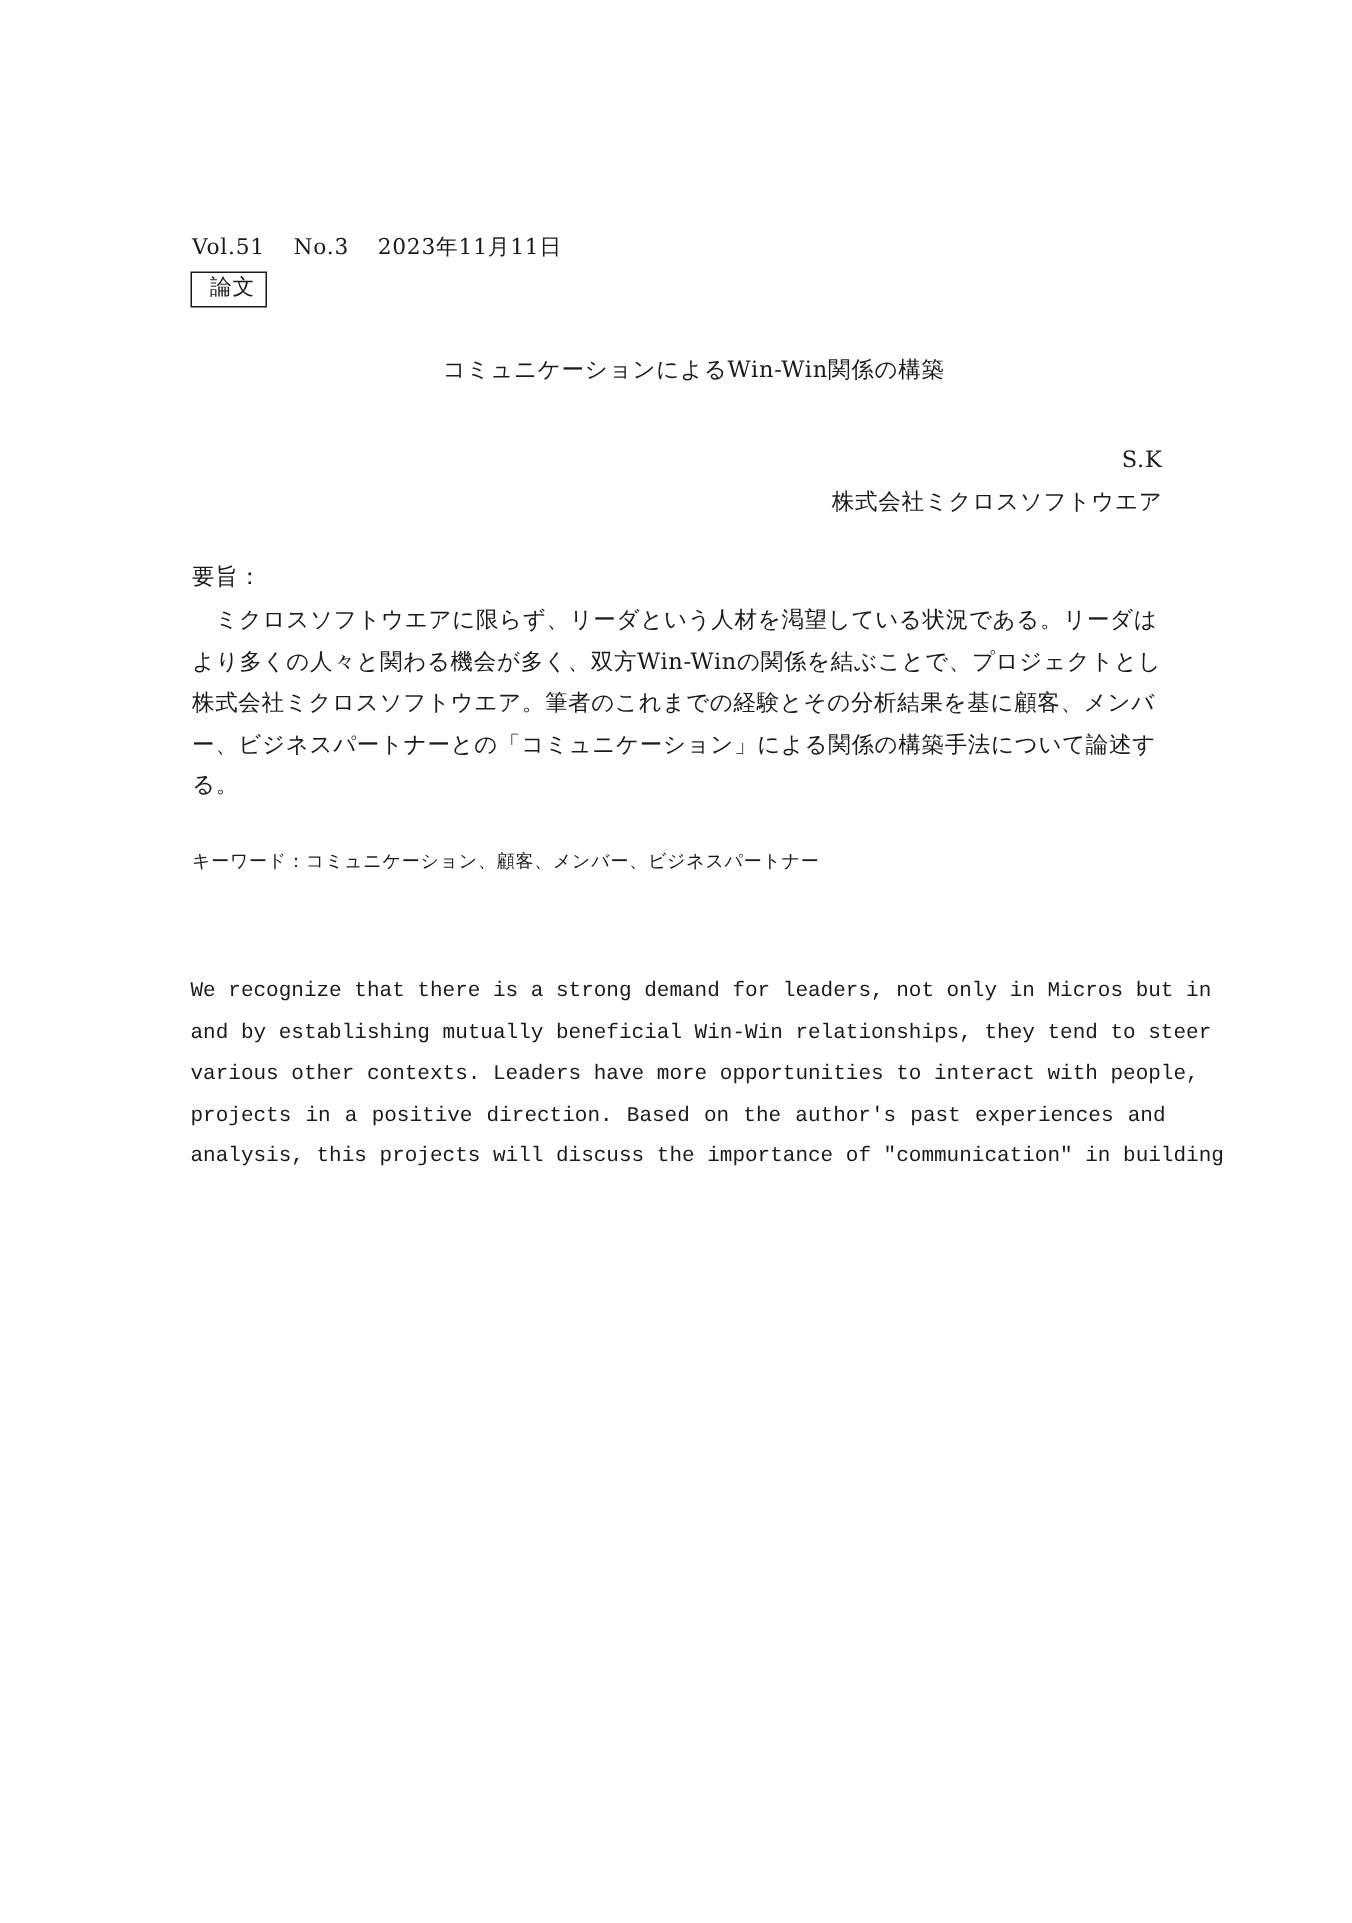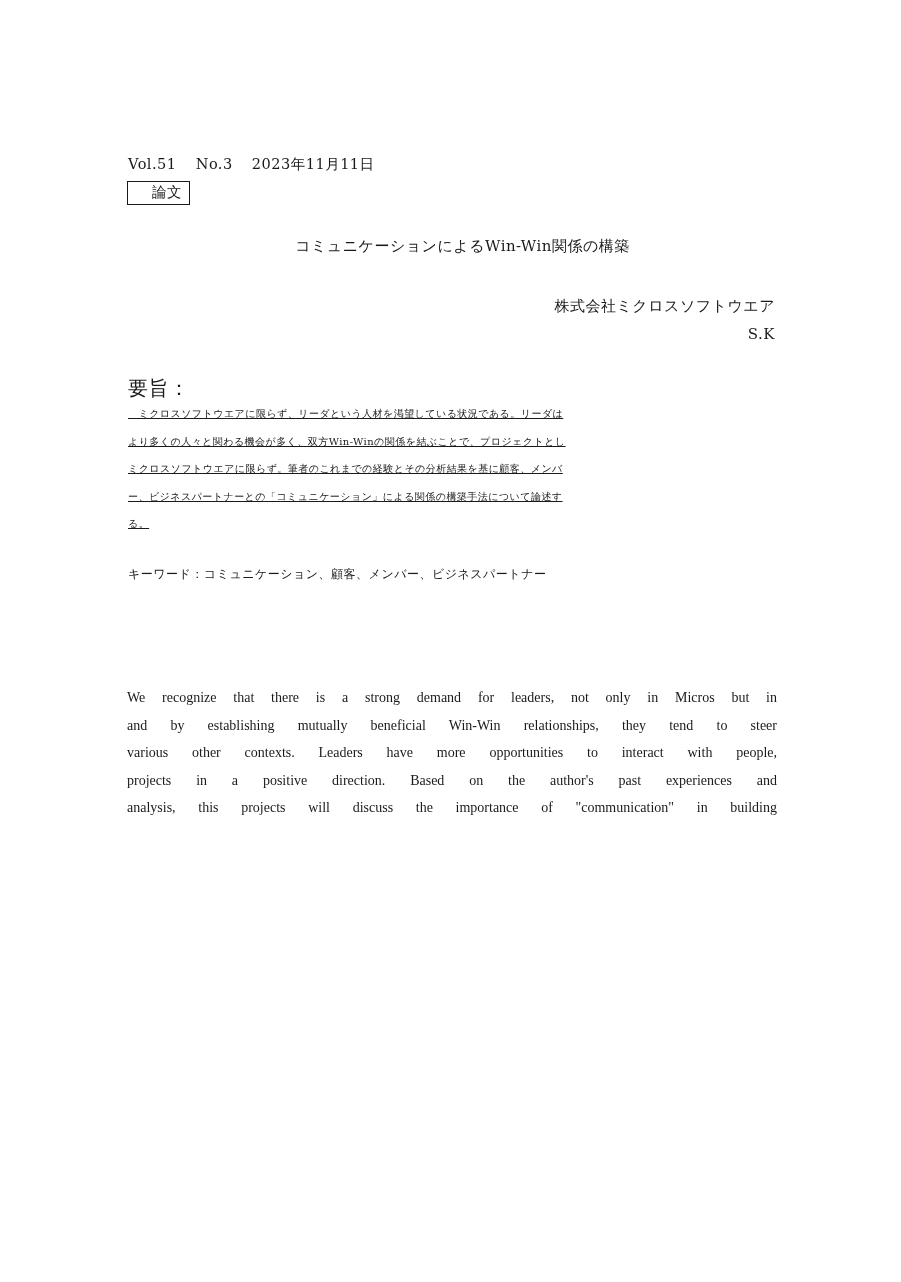--- a/index.html
+++ b/index.html
@@ -27,64 +27,62 @@
       letter-spacing: 0.5px;
     }
     .meta-line {
       left: 128px; top: 155px;
       font-size: 14.5px;
     }
     .meta-line span { margin-right: 14px; }
     .category-box {
       left: 127px; top: 181px;
       border: 1px solid #1a1a1a;
-      padding: 1px 7px 2px 24px;
+      padding: 1px 7px 2px 12px;
       font-size: 14.5px;
       line-height: 19px;
     }
     .title {
       left: 0; width: 901px; top: 237px;
       text-align: center;
       font-size: 15px;
       padding-left: 12px;
     }
     .author-block {
       right: 126px; top: 292px;
       text-align: right;
       font-size: 15px;
       line-height: 28px;
     }
     .abstract-heading {
       left: 128px; top: 375px;
-      font-size: 20px;
+      font-size: 15px;
     }
     .abstract-jp {
       left: 128px; top: 400px;
       width: 648px;
       white-space: normal;
-      font-size: 10px;
+      font-size: 15px;
       line-height: 27.5px;
       text-align: justify;
       letter-spacing: 0.45px;
-      text-decoration: underline;
     }
     .abstract-jp .line { display: block; white-space: nowrap; }
     .keywords {
       left: 128px; top: 566px;
       font-size: 12px;
     }
     .abstract-en {
       left: 127px; top: 648px;
       width: 650px;
       white-space: normal;
-      font-family: Liberation Serif, serif;
+      font-family: Liberation Mono, monospace;
       font-size: 14px;
       line-height: 27.5px;
       color: #1a1a1a;
-      margin-top: 36px;
     }
     .abstract-en .line {
       display: block;
       white-space: nowrap;
       text-align: justify;
       text-align-last: justify;
     }
     .abstract-en .line.last {
       text-align-last: left;
     }
@@ -98,30 +96,30 @@
     <span>Vol.51</span>
     <span>No.3</span>
     <span>2023年11月11日</span>
   </div>
 
   <div class="abs jp category-box">論文</div>
 
   <div class="abs jp title">コミュニケーションによるWin-Win関係の構築</div>
 
   <div class="abs jp author-block">
+    <div>S.K</div>
     <div>株式会社ミクロスソフトウエア</div>
-    <div>S.K</div>
   </div>
 
   <div class="abs jp abstract-heading">要旨：</div>
 
   <div class="abs jp abstract-jp">
     <span class="line">　ミクロスソフトウエアに限らず、リーダという人材を渇望している状況である。リーダは</span>
     <span class="line">より多くの人々と関わる機会が多く、双方Win-Winの関係を結ぶことで、プロジェクトとし</span>
-    <span class="line">ミクロスソフトウエアに限らず。筆者のこれまでの経験とその分析結果を基に顧客、メンバ</span>
+    <span class="line">株式会社ミクロスソフトウエア。筆者のこれまでの経験とその分析結果を基に顧客、メンバ</span>
     <span class="line">ー、ビジネスパートナーとの「コミュニケーション」による関係の構築手法について論述す</span>
     <span class="line">る。</span>
   </div>
 
   <div class="abs jp keywords">キーワード：コミュニケーション、顧客、メンバー、ビジネスパートナー</div>
 
   <div class="abs abstract-en">
     <span class="line">We recognize that there is a strong demand for leaders, not only in Micros but in</span>
     <span class="line">and by establishing mutually beneficial Win-Win relationships, they tend to steer</span>
     <span class="line">various other contexts. Leaders have more opportunities to interact with people,</span>

